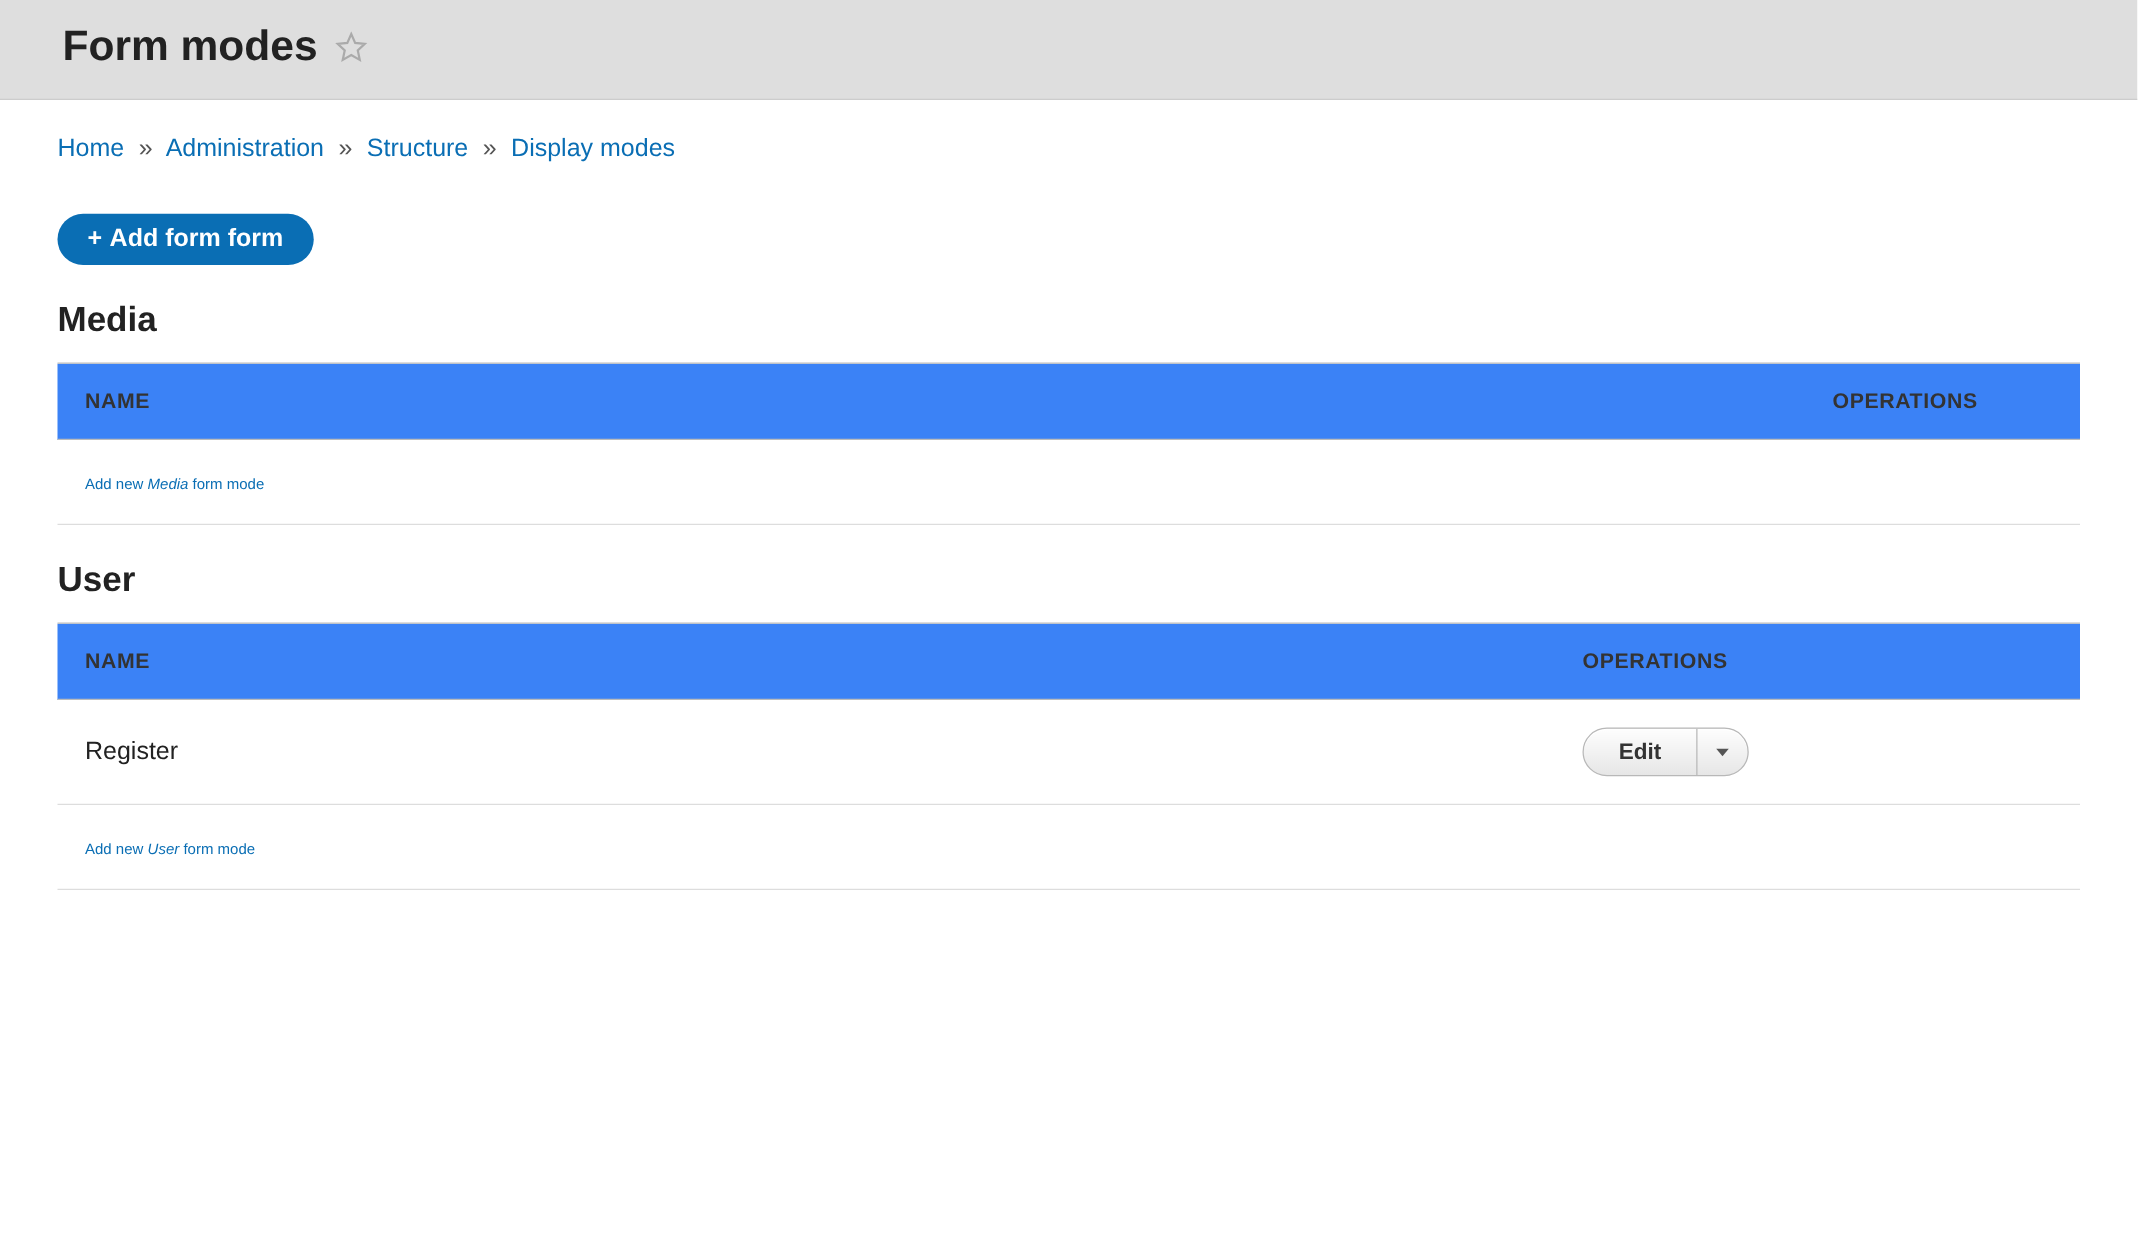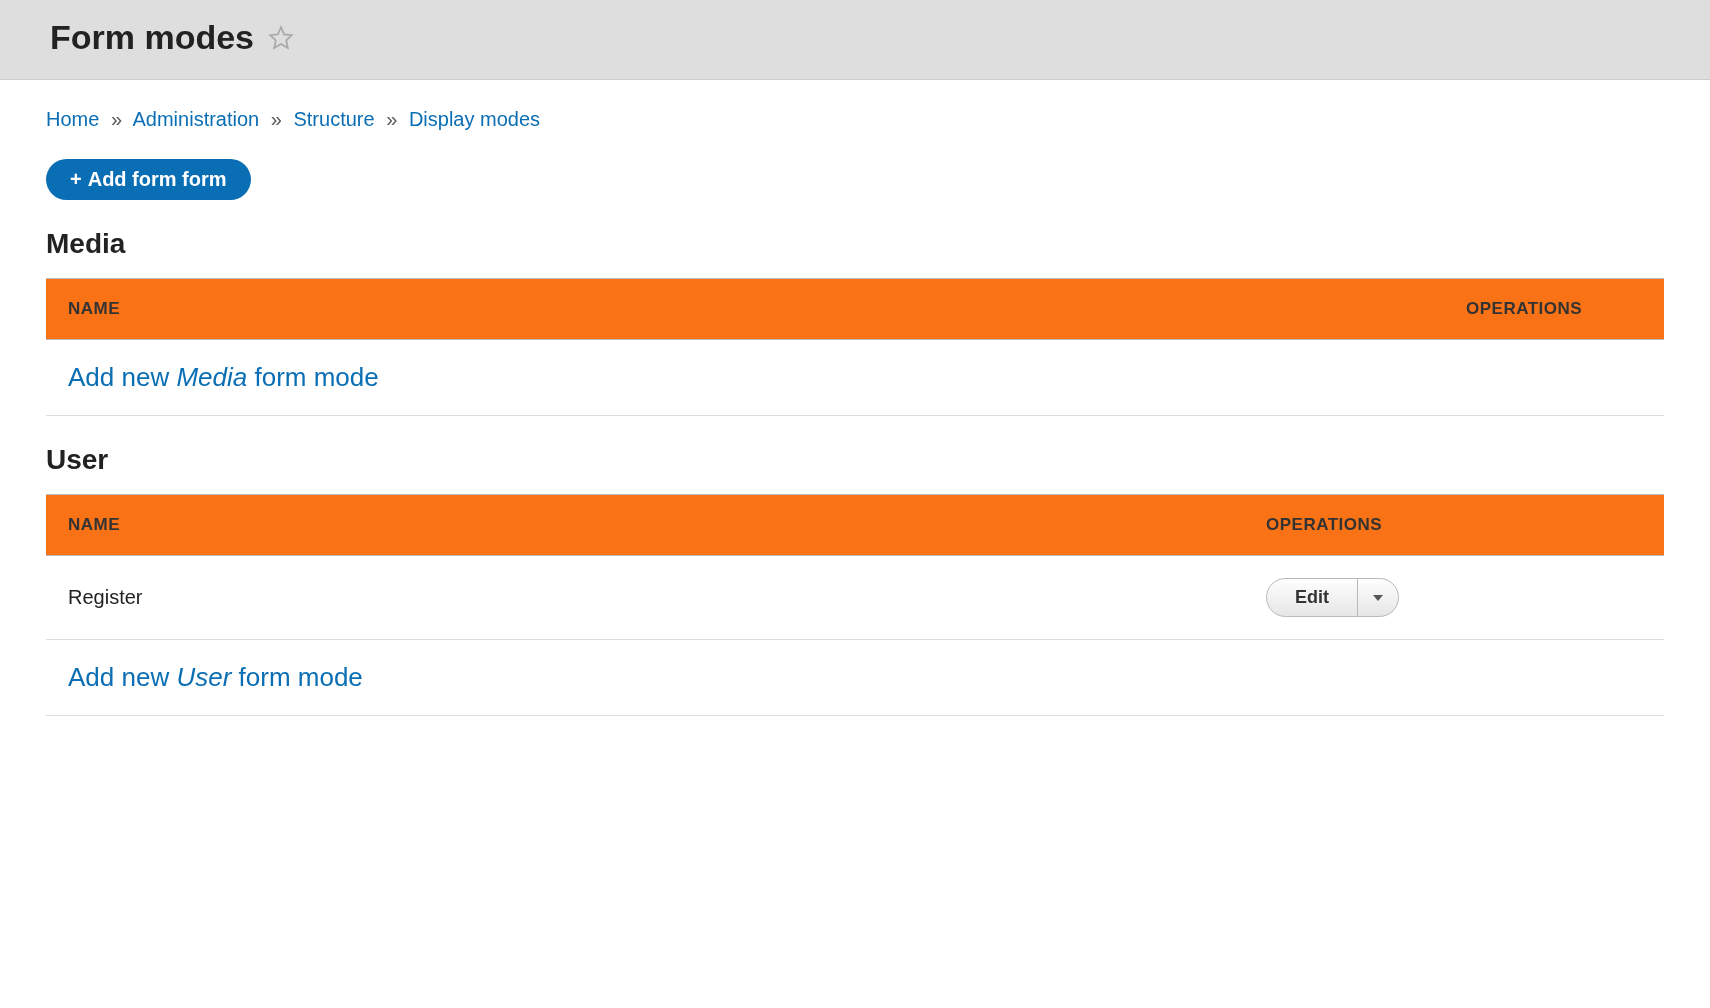--- a/index.html
+++ b/index.html
@@ -2,35 +2,35 @@
 <html><head>
 <meta charset="utf-8">
 <style>
 * { box-sizing: border-box; margin: 0; padding: 0; }
 body { font-family: "Lucida Grande", "Helvetica Neue", Arial, sans-serif; color: #222; background: #fff; }
 .header-bar { background: #dedede; padding: 18px 50px 22px; border-bottom: 1px solid #ccc; }
 .page-title-wrap { display: flex; align-items: center; gap: 14px; }
 .page-title { font-size: 34px; font-weight: 700; color: #222; }
 .star-icon { width: 26px; height: 26px; color: #aaa; }
 .content { padding: 28px 46px; }
-.breadcrumb { font-size: 20px; color: #555; margin-bottom: 28px; }
+.breadcrumb { font-size: 20px; color: #555; margin-bottom: 40px; }
 .breadcrumb a { color: #0a6eb4; text-decoration: none; cursor: pointer; }
 .breadcrumb .sep { margin: 0 6px; color: #555; }
 .add-button { display: inline-flex; align-items: center; background: #0a6eb4; color: #fff; border: none; border-radius: 24px; padding: 9px 24px; font-size: 20px; font-weight: 700; cursor: pointer; }
 .add-button .plus { margin-right: 6px; font-weight: 700; }
 .section-title { font-size: 28px; font-weight: 700; margin: 28px 0 18px; color: #222; }
 table { width: 100%; border-collapse: collapse; margin-bottom: 8px; }
-thead th { background: #f97316; text-align: left; padding: 20px 22px; font-size: 17px; font-weight: 700; letter-spacing: 0.5px; border-top: 1px solid #bbb; border-bottom: 1px solid #bbb; color: #333; }
+thead th { background: #3b82f6; text-align: left; padding: 20px 22px; font-size: 17px; font-weight: 700; letter-spacing: 0.5px; border-top: 1px solid #bbb; border-bottom: 1px solid #bbb; color: #333; }
 tbody td { padding: 22px 22px; font-size: 20px; border-bottom: 1px solid #ddd; color: #222; }
 .ops-cell { text-align: left; }
 .dropbutton { display: inline-flex; border: 1px solid #b8b8b8; border-radius: 22px; overflow: hidden; background: linear-gradient(#fefefe,#e6e6e6); box-shadow: inset 0 1px 0 #fff; }
 .dropbutton .edit { padding: 8px 28px; font-size: 18px; font-weight: 700; color: #333; background: transparent; border: none; cursor: pointer; }
 .dropbutton .arrow { padding: 8px 14px; border-left: 1px solid #b8b8b8; display: flex; align-items: center; cursor: pointer; }
 .caret-down { width: 12px; height: 12px; color: #555; }
-.add-new-link { color: #0a6eb4; text-decoration: none; font-size: 26px; cursor: pointer; }
+.add-new-link { color: #0a6eb4; text-decoration: none; font-size: 12px; cursor: pointer; }
 .add-new-link .entity { font-style: italic; }
 </style>
 </head>
 <body>
 
 <div class="header-bar">
   <div class="page-title-wrap">
     <h1 class="page-title">Form modes</h1>
     <svg class="star-icon" viewBox="0 0 24 24" fill="none" stroke="currentColor" stroke-width="1.6">
       <polygon points="12,2 14.9,8.6 22,9.3 16.8,14.1 18.3,21.2 12,17.6 5.7,21.2 7.2,14.1 2,9.3 9.1,8.6"></polygon>

